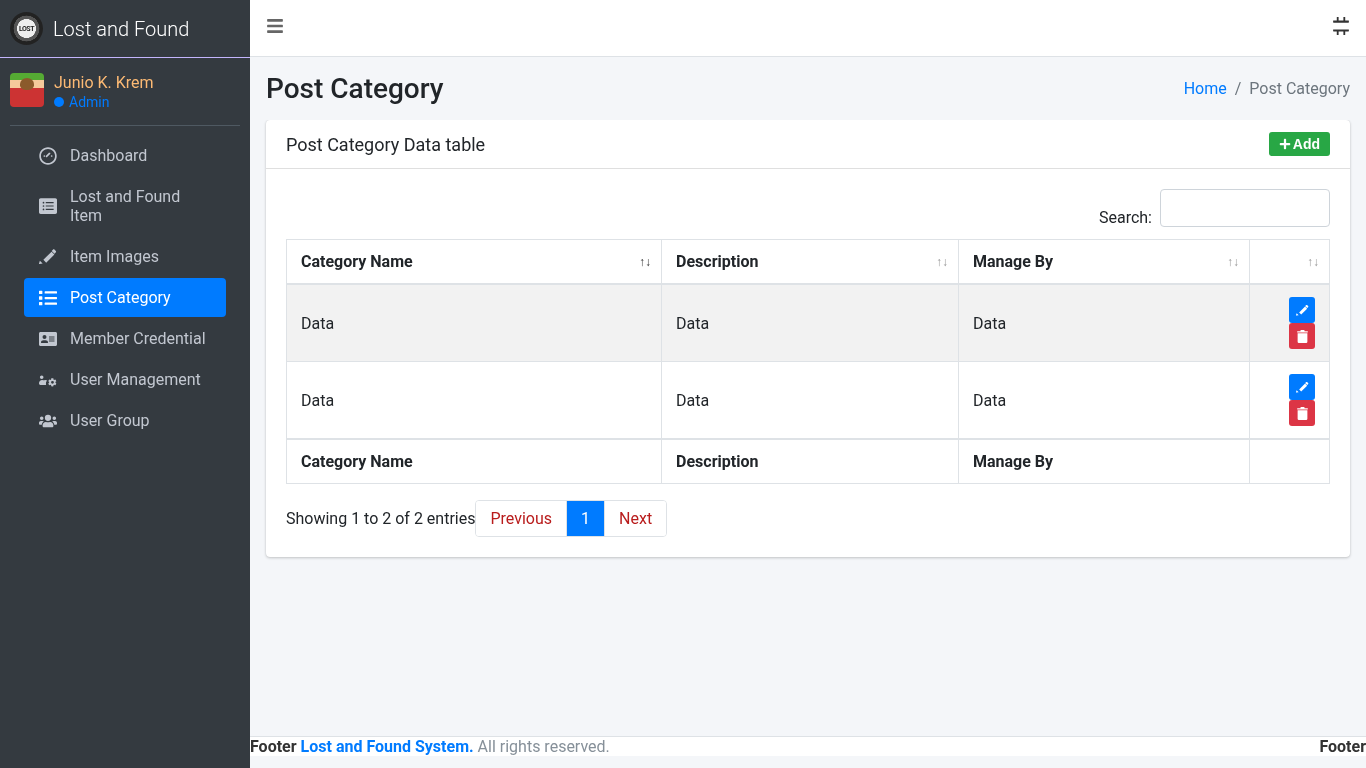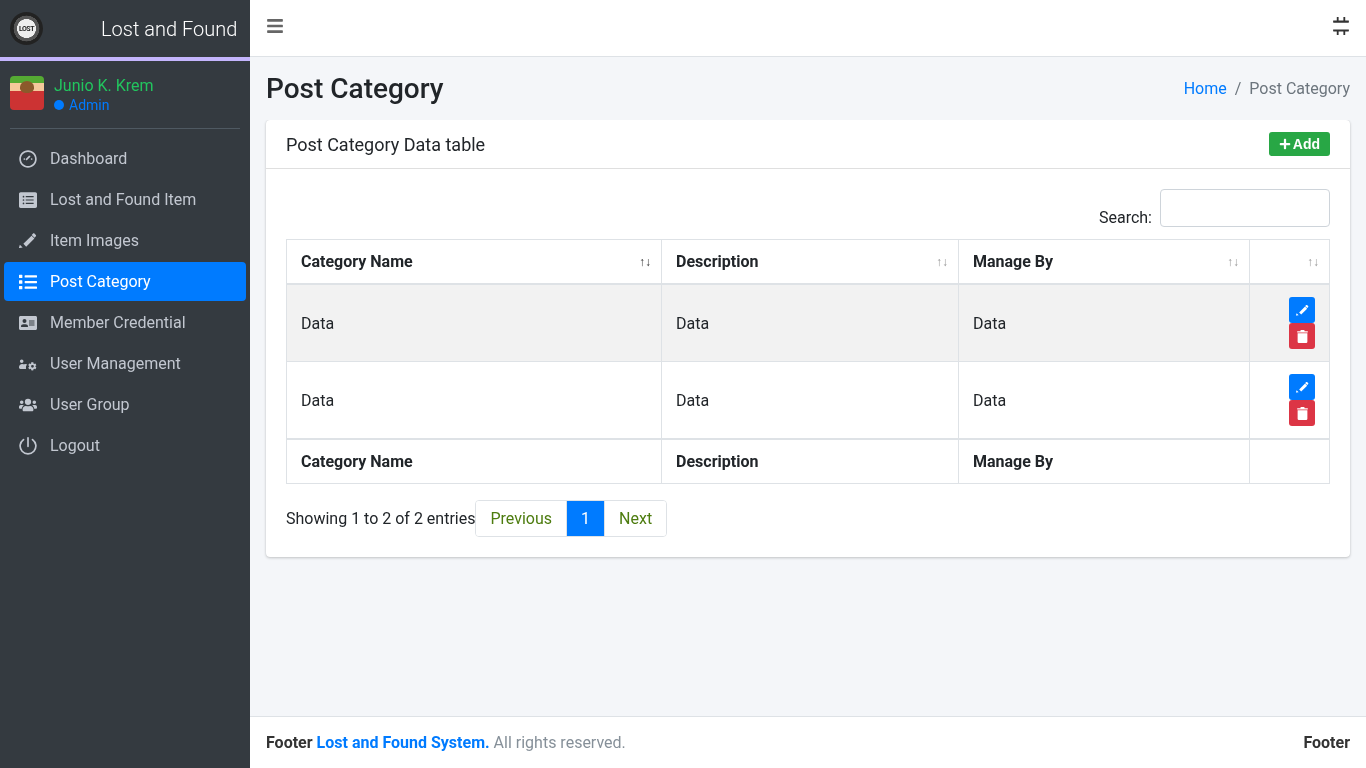--- a/index.html
+++ b/index.html
@@ -1,29 +1,29 @@
 <!DOCTYPE html>
 <html><head>
 <meta charset="utf-8">
 <style>
 * { margin: 0; padding: 0; box-sizing: border-box; }
 body { font-family: -apple-system, "Segoe UI", Roboto, "Helvetica Neue", Arial, sans-serif; font-size: 16px; color: #212529; background: #f4f6f9; overflow: hidden; height: 768px; width: 1366px; position: relative; }
 .sidebar { position: absolute; left: 0; top: 0; width: 250px; height: 768px; background: #343a40; color: #c2c7d0; overflow-y: auto; }
-.brand { display: flex; align-items: center; padding: 12px 10px; border-bottom: 4px solid #c4b5fd; gap: 48px; }
+.brand { display: flex; align-items: center; padding: 12px 10px; border-bottom: 1px solid #c4b5fd; }
 .brand-logo { width: 33px; height: 33px; border-radius: 50%; background: radial-gradient(circle,#eee 40%,#555 41%,#555 55%,#222 56%); margin-right: 10px; flex-shrink:0; display:flex; align-items:center; justify-content:center; font-size:7px; color:#222; font-weight:bold; letter-spacing:-0.5px;}
 .brand-text { font-size: 20px; font-weight: 300; color: #fff; }
 .user-panel { display: flex; padding: 15px 10px; align-items:flex-start; }
 .user-avatar { width: 34px; height: 34px; border-radius: 4px; background: linear-gradient(180deg,#5a3 0%,#5a3 20%,#f5c99b 20%,#f5c99b 45%,#c33 45%); position:relative; flex-shrink:0;}
 .user-avatar::after{content:"";position:absolute;top:5px;left:50%;transform:translateX(-50%);width:14px;height:12px;background:#8b5a2b;border-radius:50% 50% 40% 40%;}
 .user-info { margin-left: 10px; }
-.user-name { color: #22c55e; font-size: 16px; text-align: center; }
+.user-name { color: #fdba74; font-size: 16px; text-align: center; }
 .user-role { font-size: 14px; color: #007bff; display: flex; align-items: center; margin-top:2px;}
 .status-dot { width: 10px; height: 10px; background: #007bff; border-radius: 50%; margin-right: 5px; display:inline-block;}
 .nav-divider { border-top: 1px solid #4f5962; margin: 0 10px 10px; }
-.nav { list-style: none; padding: 0 4px; }
+.nav { list-style: none; padding: 0 24px; }
 .nav-item { margin-bottom: 2px; }
 .nav-link { display: flex; align-items: center; padding: 10px 12px; color: #c2c7d0; border-radius: 4px; cursor: pointer; font-size: 16px;}
 .nav-link.active { background: #007bff; color: #fff; }
 .nav-icon { width: 24px; margin-right: 10px; flex-shrink:0; display:flex; align-items:center; justify-content:center;}
 .nav-icon svg { width: 18px; height: 18px; fill: currentColor; }
 .main { position: absolute; left: 250px; top: 0; right: 0; height: 768px; display:flex; flex-direction:column;}
 .topbar { height: 57px; background: #fff; border-bottom: 1px solid #dee2e6; display: flex; align-items: center; justify-content: space-between; padding: 0 16px; }
 .hamburger { cursor: pointer; color:#666;}
 .hamburger svg{width:18px;height:18px;fill:currentColor;}
 .fullscreen-icon{cursor:pointer;color:#333;}
@@ -54,22 +54,22 @@
 .action-cell{text-align:right !important;}
 .btn-icon { width: 26px; height: 26px; border: none; border-radius: 3px; cursor: pointer; display:inline-flex; align-items:center; justify-content:center; margin-left:2px;}
 .btn-edit { background: #007bff; }
 .btn-delete { background: #dc3545; }
 .btn-icon svg{width:13px;height:13px;fill:#fff;}
 .table-footer { display: flex; justify-content: flex-start; align-items: center; margin-top: 16px; }
 .pagination { display: flex; border:1px solid #dee2e6; border-radius:4px; overflow:hidden;}
 .page-link { padding: 8px 14px; color: #6c757d; cursor: pointer; background:#fff; border-right:1px solid #dee2e6;}
 .page-link:last-child{border-right:none;}
 .page-link.active { background: #007bff; color: #fff; }
-.page-link.disabled { color: #4d7c0f; }
-.footer { position:absolute; bottom:0; left:0; right:0; background: #fff; border-top: 1px solid #dee2e6; padding: 16px; display:flex; justify-content:space-between; color:#869099;}
+.page-link.disabled { color: #b91c1c; }
+.footer { position:absolute; bottom:12px; left:0; right:0; background: #fff; border-top: 1px solid #dee2e6; display:flex; justify-content:space-between; color:#869099;}
 .footer strong { color: #333; }
 .footer .link { color: #007bff; font-weight:bold;}
 </style>
 </head>
 <body>
 
 <aside class="sidebar">
   <div class="brand">
     <span class="brand-logo">LOST</span>
     <span class="brand-text">Lost and Found</span>
@@ -147,30 +147,20 @@
     </div>
       </li>
     <li class="nav-item">
         <div class="nav-link">
       <span class="nav-icon">
             <svg viewBox="0 0 640 512">
               <path d="M96 224a64 64 0 100-128 64 64 0 000 128zm448 0a64 64 0 100-128 64 64 0 000 128zm32 32h-64c-18 0-34 7-45 19 40 22 69 62 75 110h66c18 0 32-14 32-32v-32c0-35-29-65-64-65zm-256 0a112 112 0 100-224 112 112 0 000 224zm77 32h-8c-21 10-44 16-69 16s-48-6-69-16h-8c-64 0-115 51-115 115v29c0 27 21 48 48 48h288c27 0 48-21 48-48v-29c0-64-51-115-115-115zM173 275c-11-12-27-19-45-19H64c-35 0-64 30-64 65v32c0 18 14 32 32 32h66c6-48 35-88 75-110z"></path>
             </svg>
           </span>
       <span>User Group</span>
-    </div>
-      </li>
-    <li class="nav-item">
-        <div class="nav-link">
-      <span class="nav-icon">
-            <svg viewBox="0 0 512 512">
-              <path d="M400 54a24 24 0 00-32 36 200 200 0 11-224 0 24 24 0 00-32-36 248 248 0 10288 0zM256 0a24 24 0 00-24 24v240a24 24 0 0048 0V24a24 24 0 00-24-24z"></path>
-            </svg>
-          </span>
-      <span>Logout</span>
     </div>
       </li>
   </ul>
 </aside>
 
 <main class="main">
   <div class="topbar">
     <span class="hamburger"><svg viewBox="0 0 448 512">
           <path d="M16 132h416c9 0 16-7 16-16V76c0-9-7-16-16-16H16C7 60 0 67 0 76v40c0 9 7 16 16 16zm0 160h416c9 0 16-7 16-16v-40c0-9-7-16-16-16H16c-9 0-16 7-16 16v40c0 9 7 16 16 16zm0 160h416c9 0 16-7 16-16v-40c0-9-7-16-16-16H16c-9 0-16 7-16 16v40c0 9 7 16 16 16z"></path>
         </svg></span>

